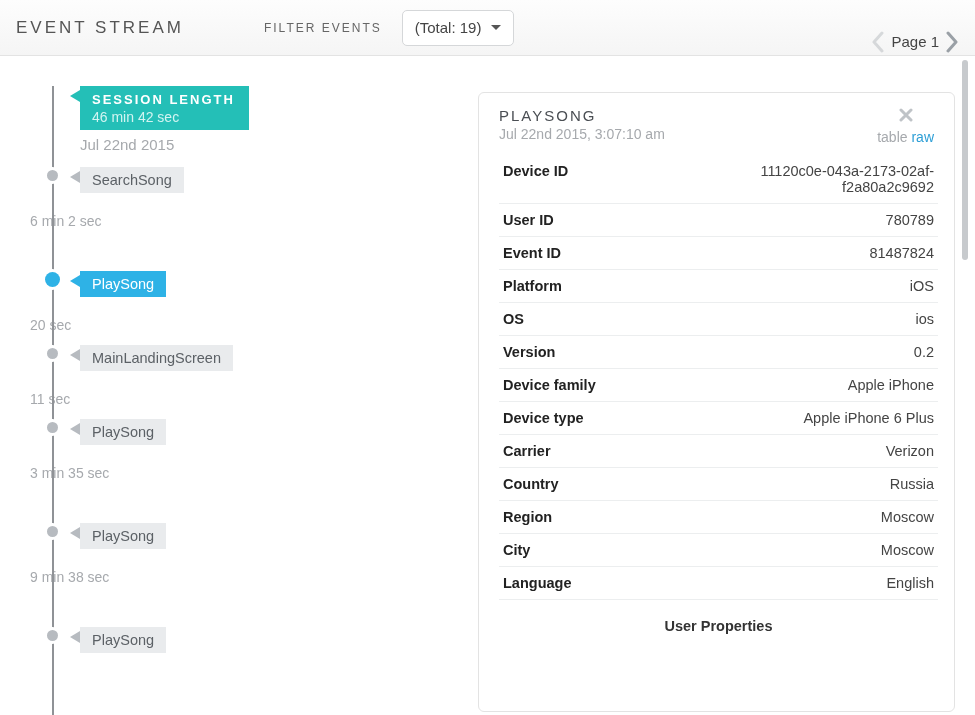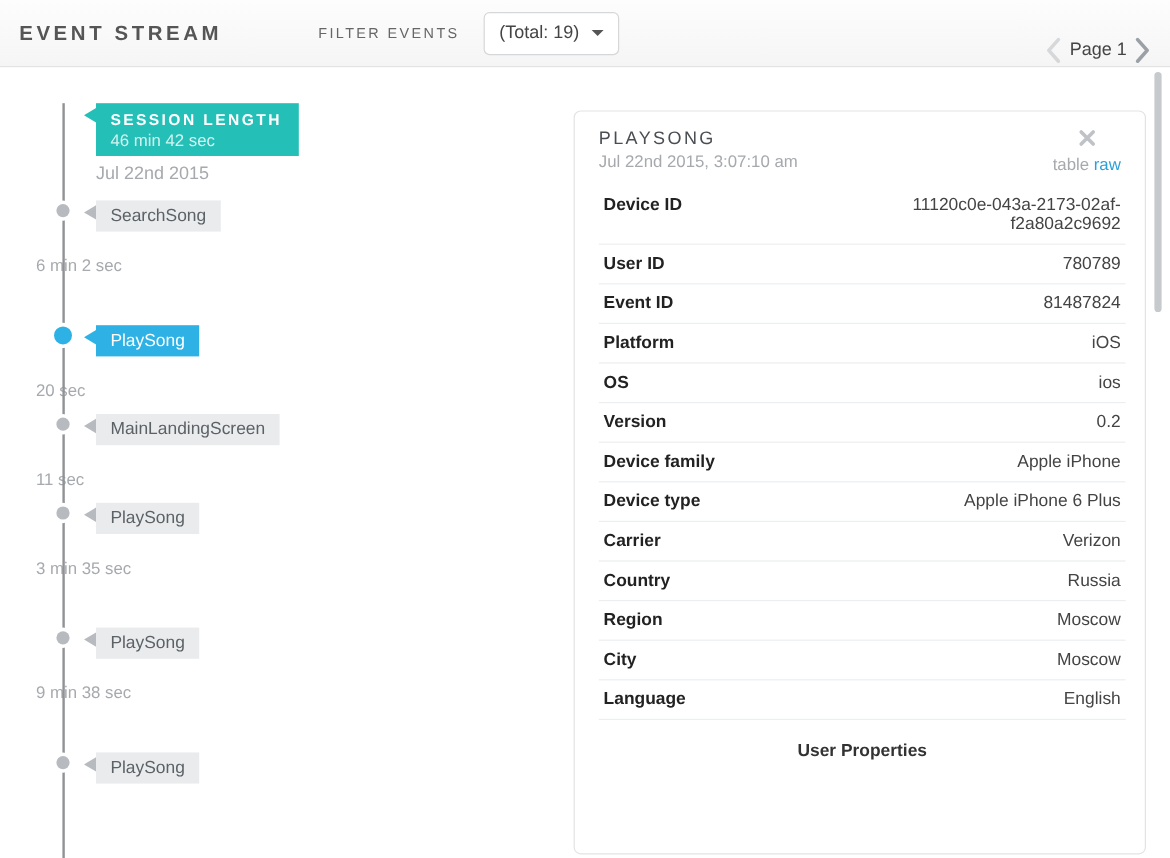--- a/index.html
+++ b/index.html
@@ -17,21 +17,21 @@
     border-bottom: 1px solid #e3e3e3;
     display: flex;
     align-items: center;
     padding: 0 16px;
     gap: 20px;
   }
   .title {
     font-size: 17px;
     letter-spacing: 3px;
     color: #555;
-    font-weight: 700;
+    font-weight: 400;
   }
   .filter-label {
     font-size: 12px;
     letter-spacing: 2px;
     color: #666;
     margin-left: 60px;
   }
   .filter-select {
     height: 36px;
     border: 1px solid #d5d7d9;

